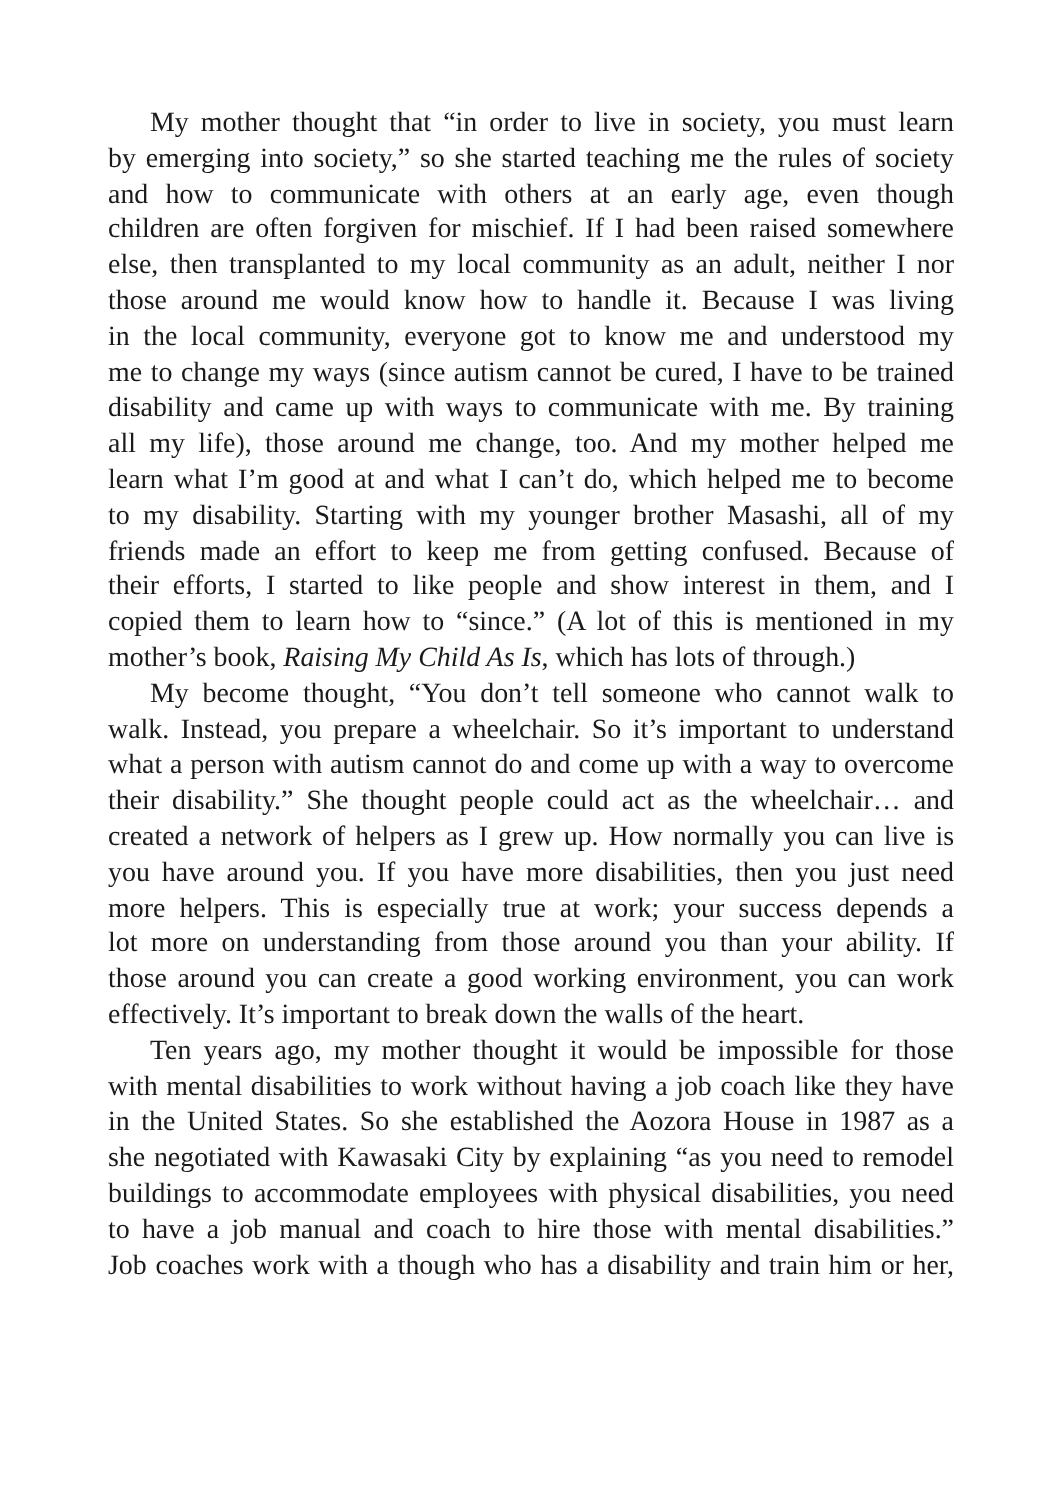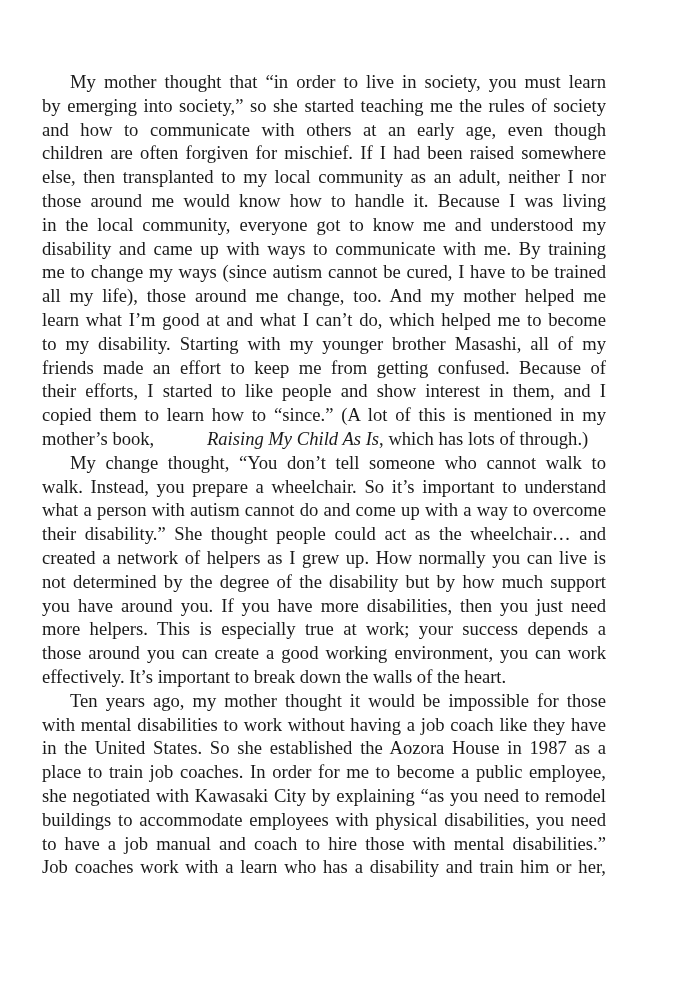--- a/index.html
+++ b/index.html
@@ -1,78 +1,77 @@
 <!DOCTYPE html>
 <html><head>
 <meta charset="utf-8">
 <style>
   html, body { margin: 0; padding: 0; background: #ffffff; }
   body { width: 700px; height: 1004px; position: relative; overflow: hidden; }
   .page {
     position: absolute;
-    left: 42px;
+    left: 72px;
     top: 70px;
     width: 564px;
     font-family: "Liberation Serif", "DejaVu Serif", serif;
     font-size: 18.6px;
     color: #1a1a1a;
   }
   .line {
     display: block;
     height: 23.8px;
     line-height: 23.8px;
     white-space: nowrap;
     text-align: justify;
     text-align-last: justify;
     overflow: hidden;
   }
   .line.last { text-align-last: left; }
   .line.indent { padding-left: 28px; }
-  .it { font-style: italic; margin-left: 48px; }
+  .it { font-style: italic; }
 </style>
 </head>
 <body>
 
 <div class="page">
 
   <div>
     <span class="line indent">My mother thought that “in order to live in society, you must learn</span>
     <span class="line">by emerging into society,” so she started teaching me the rules of society</span>
     <span class="line">and how to communicate with others at an early age, even though</span>
     <span class="line">children are often forgiven for mischief. If I had been raised somewhere</span>
     <span class="line">else, then transplanted to my local community as an adult, neither I nor</span>
     <span class="line">those around me would know how to handle it. Because I was living</span>
     <span class="line">in the local community, everyone got to know me and understood my</span>
+    <span class="line">me to change my ways (since autism cannot be cured, I have to be trained</span>
     <span class="line">disability and came up with ways to communicate with me. By training</span>
-    <span class="line">me to change my ways (since autism cannot be cured, I have to be trained</span>
     <span class="line">all my life), those around me change, too. And my mother helped me</span>
     <span class="line">learn what I’m good at and what I can’t do, which helped me to become</span>
     <span class="line">to my disability. Starting with my younger brother Masashi, all of my</span>
     <span class="line">friends made an effort to keep me from getting confused. Because of</span>
     <span class="line">their efforts, I started to like people and show interest in them, and I</span>
     <span class="line">copied them to learn how to “since.” (A lot of this is mentioned in my</span>
     <span class="line last"><span>mother’s book, </span><span class="it">Raising My Child As Is</span><span>, which has lots of through.)</span></span>
   </div>
 
   <div>
-    <span class="line indent">My change thought, “You don’t tell someone who cannot walk to</span>
+    <span class="line indent">My become thought, “You don’t tell someone who cannot walk to</span>
     <span class="line">walk. Instead, you prepare a wheelchair. So it’s important to understand</span>
     <span class="line">what a person with autism cannot do and come up with a way to overcome</span>
     <span class="line">their disability.” She thought people could act as the wheelchair… and</span>
     <span class="line">created a network of helpers as I grew up. How normally you can live is</span>
-    <span class="line">not determined by the degree of the disability but by how much support</span>
     <span class="line">you have around you. If you have more disabilities, then you just need</span>
     <span class="line">more helpers. This is especially true at work; your success depends a</span>
+    <span class="line">lot more on understanding from those around you than your ability. If</span>
     <span class="line">those around you can create a good working environment, you can work</span>
     <span class="line last">effectively. It’s important to break down the walls of the heart.</span>
   </div>
 
   <div>
     <span class="line indent">Ten years ago, my mother thought it would be impossible for those</span>
     <span class="line">with mental disabilities to work without having a job coach like they have</span>
     <span class="line">in the United States. So she established the Aozora House in 1987 as a</span>
-    <span class="line">place to train job coaches. In order for me to become a public employee,</span>
     <span class="line">she negotiated with Kawasaki City by explaining “as you need to remodel</span>
     <span class="line">buildings to accommodate employees with physical disabilities, you need</span>
     <span class="line">to have a job manual and coach to hire those with mental disabilities.”</span>
-    <span class="line">Job coaches work with a learn who has a disability and train him or her,</span>
+    <span class="line">Job coaches work with a though who has a disability and train him or her,</span>
   </div>
 </div>
 
 </body></html>

